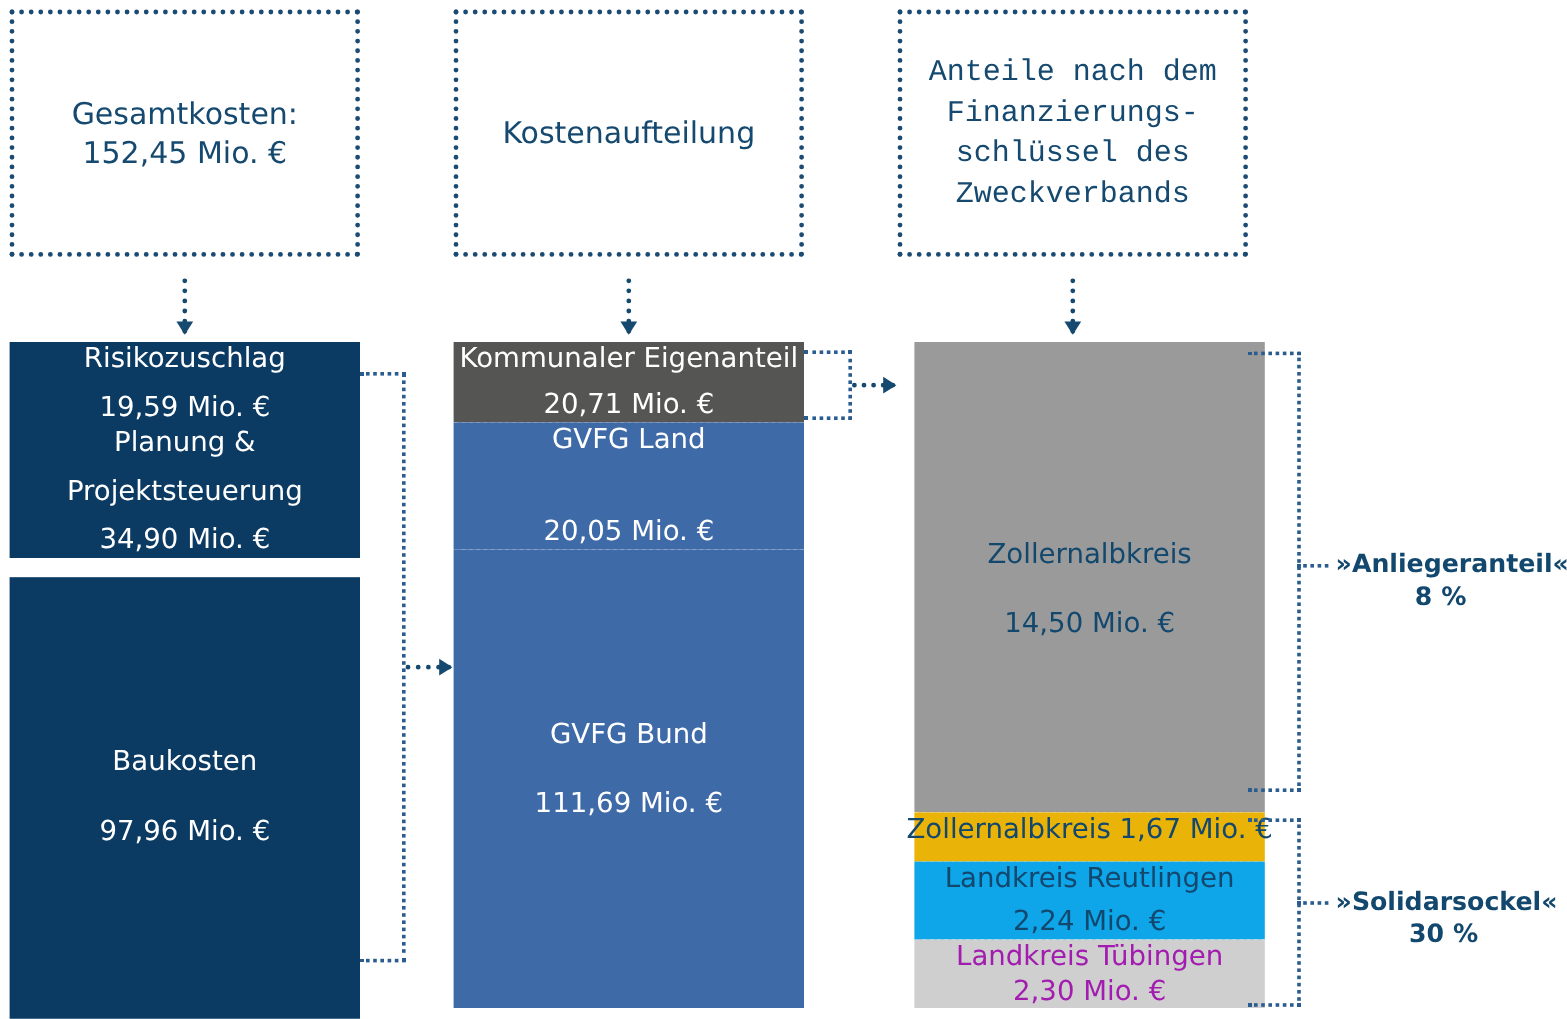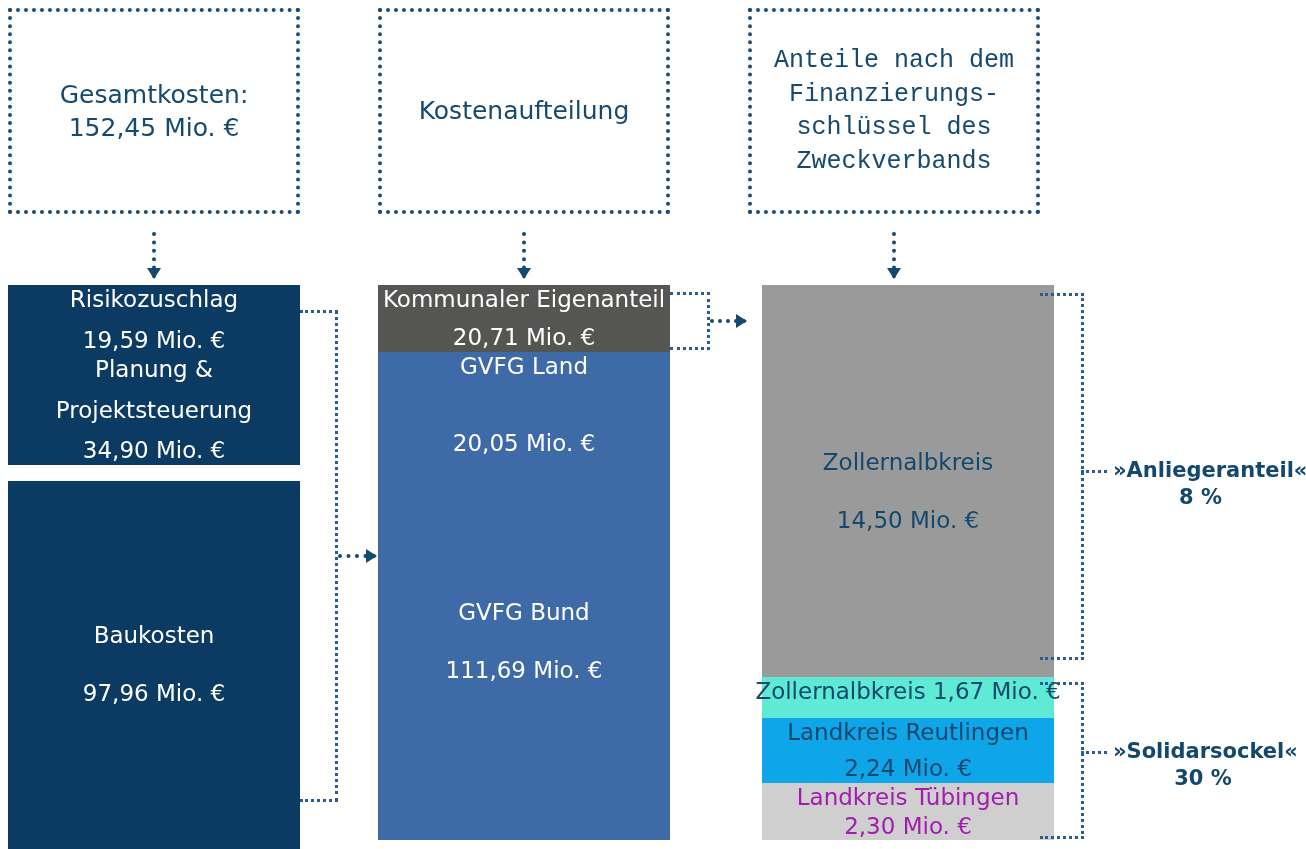--- a/index.html
+++ b/index.html
@@ -176,21 +176,21 @@
 
   <div class="bar" style="left:748px;top:285px;width:292px;height:555px;margin-left:14px;">
     <div class="seg" style="top:0;height:392px;background:#9a9a9a;color:#13486e;">
       <div style="position:absolute;left:0;right:0;top:163px;">
         <span class="l1">Zollernalbkreis</span><br>
         <span class="l2">14,50 Mio. €</span>
       </div>
     </div>
     <div class="divider" style="top:392px;"></div>
 
-    <div class="seg" style="top:392px;height:41px;background:#5eead4;color:#13486e;">
+    <div class="seg" style="top:392px;height:41px;background:#eab308;color:#13486e;">
       <span class="l1">Zollernalbkreis 1,67 Mio. €</span>
     </div>
     <div class="divider" style="top:433px;"></div>
 
     <div class="seg" style="top:433px;height:65px;background:#0ea5e9;color:#13486e;">
       <span class="l1">Landkreis Reutlingen</span>
       <span class="l2">2,24 Mio. €</span>
     </div>
     <div class="divider" style="top:498px;"></div>
 

